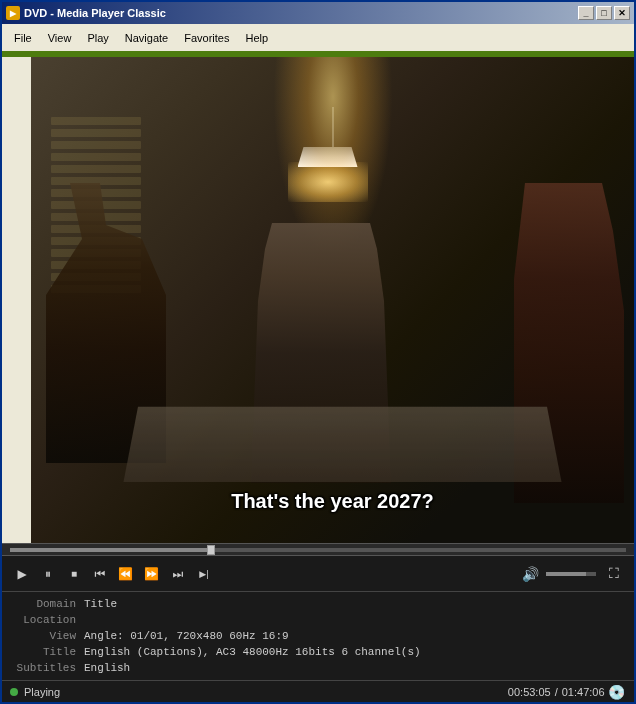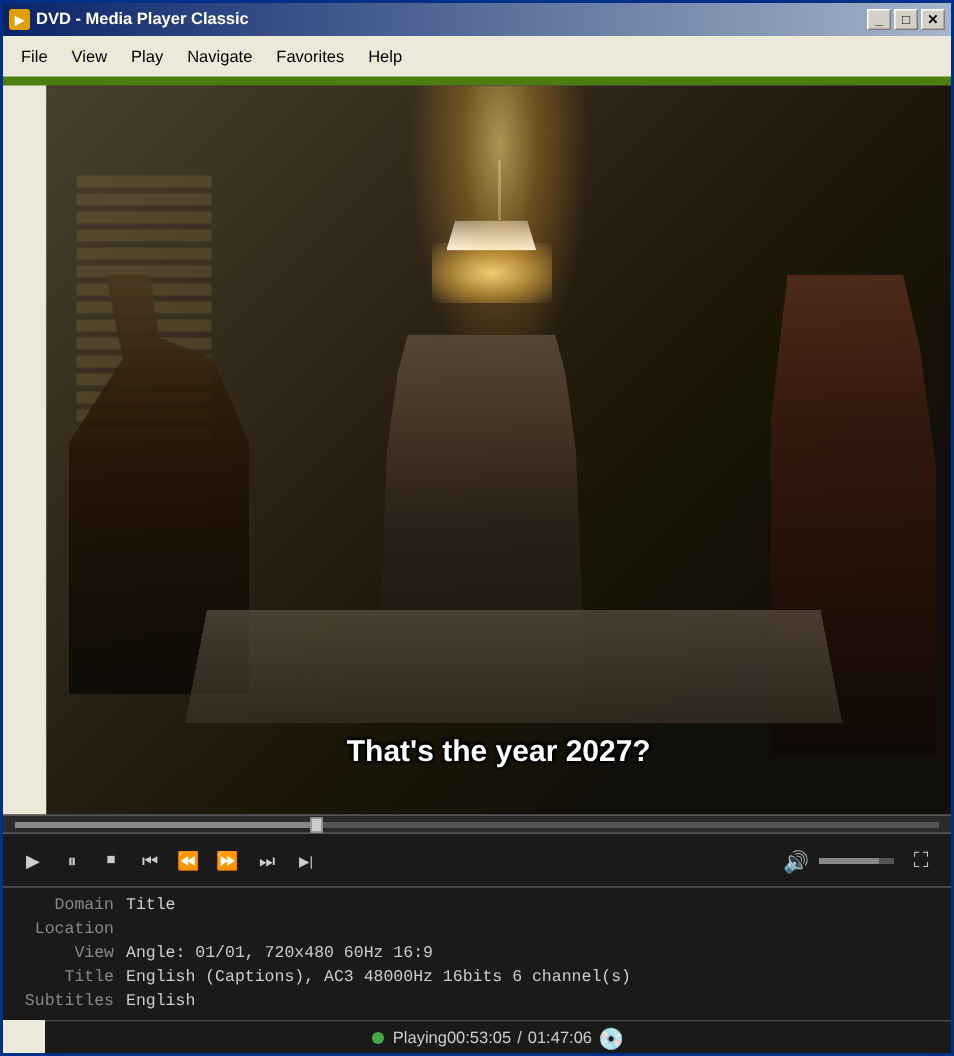--- a/index.html
+++ b/index.html
@@ -324,26 +324,25 @@
       text-align: center;
     }
 
     
     .status-bar {
       height: 22px;
       background: #1a1a1a;
       border-top: 1px solid #444;
       display: flex;
       align-items: center;
-      justify-content: center;
+      justify-content: space-between;
       padding: 0 8px;
       flex-shrink: 0;
       color: #ccc;
       font-size: 11px;
-      margin-left: 28px;
     }
     .status-left {
       display: flex;
       align-items: center;
       gap: 6px;
     }
     .play-dot {
       width: 8px;
       height: 8px;
       background: #4a4;

